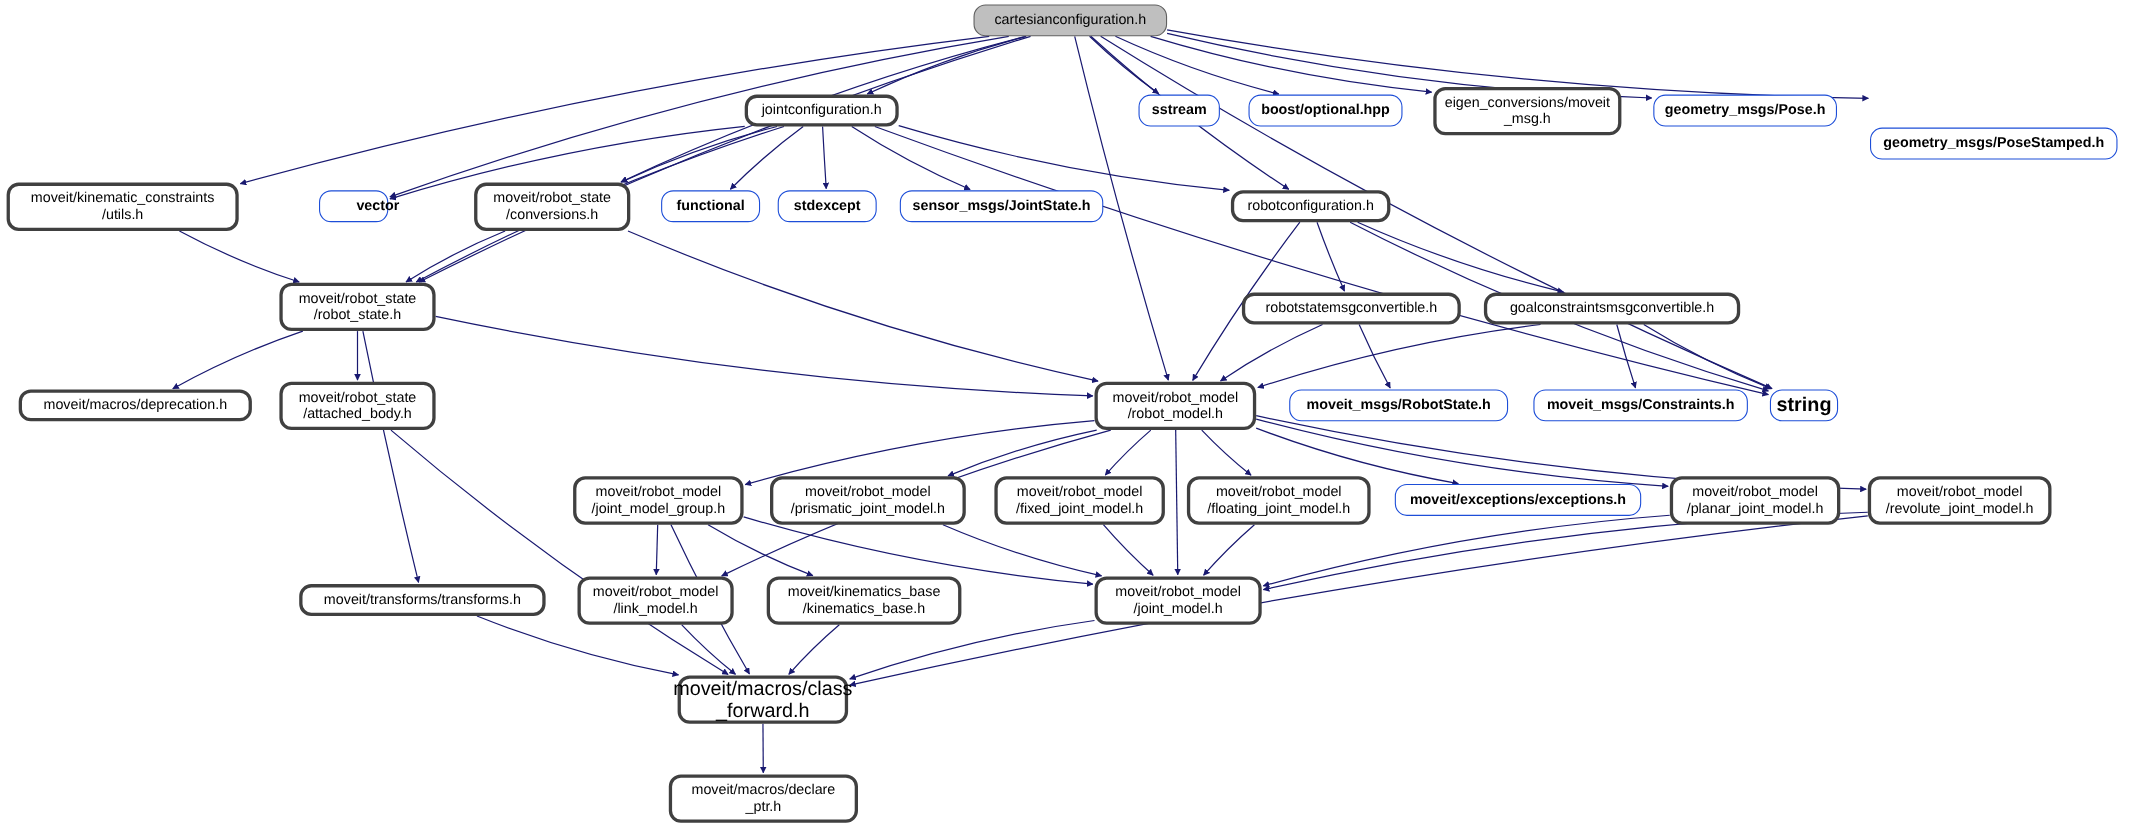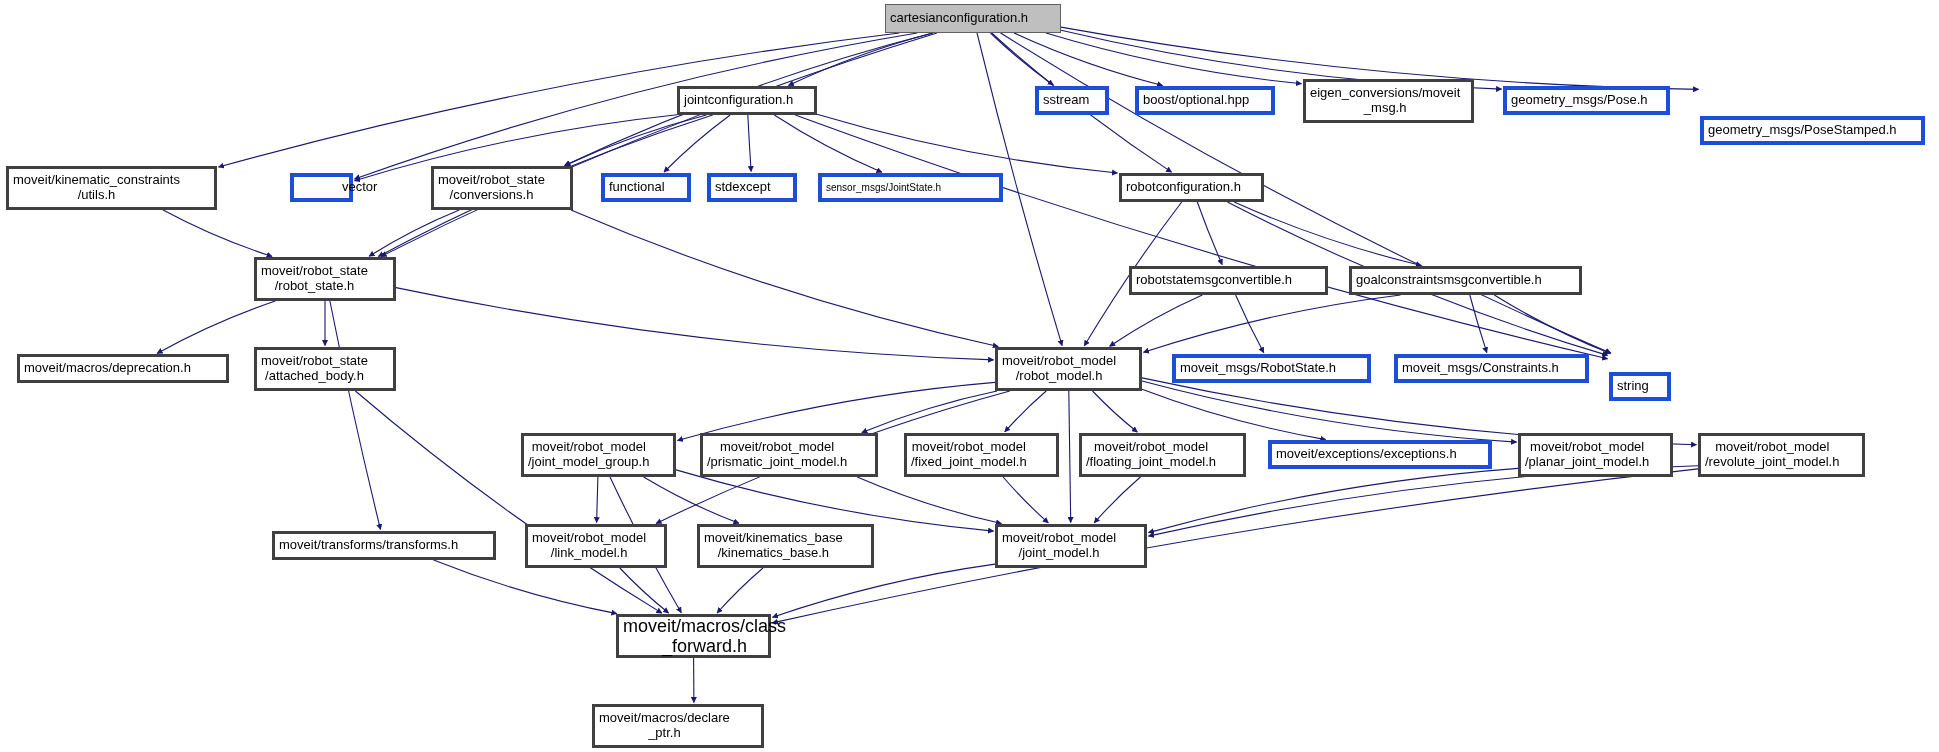--- a/index.html
+++ b/index.html
@@ -1,23 +1,23 @@
 <!DOCTYPE html>
 <html><head>
 <meta charset="utf-8">
 <style>
   html,body{margin:0;padding:0;background:#ffffff;}
   body{font-family:"Liberation Sans", sans-serif;}
   #graph-root{position:relative;width:1939px;height:752px;background:#fff;overflow:hidden;}
   svg#edges{position:absolute;left:0;top:0;width:1939px;height:752px;}
-  .node{position:absolute;box-sizing:border-box;display:flex;align-items:center;
-        text-align:center;line-height:1.12;background:#ffffff;}
+  .node{position:absolute;box-sizing:border-box;display:flex;align-items:center;justify-content:center;
+        text-align:center;line-height:1.12;background:#ffffff;border-radius:11px;}
   .node .lbl{display:block;padding:0 4px;color:#000;white-space:pre;}
   
-  .node.plain{border:4px solid #1d4ed8;}
+  .node.plain{border:1px solid #1d4ed8;font-weight:bold;}
   .node.linked{border:3px solid #404040;}
   .node.root{border:1px solid #606060;background:#bfbfbf;}
 </style>
 </head>
 <body>
 
 <div id="graph-root">
   <svg id="edges" viewBox="0 0 1939 752" preserveAspectRatio="none">
     <defs>
       <marker id="arrow" viewBox="0 0 10 10" refX="9" refY="5" markerWidth="5.5" markerHeight="5.5" orient="auto-start-reverse">
@@ -122,21 +122,21 @@
       <div class="node linked" style="left: 431px; top: 166px; width: 142px; height: 44px; font-size: 13px;">
         <span class="lbl">moveit/robot_state
 /conversions.h</span>
       </div>
       <div class="node plain" style="left: 601px; top: 173px; width: 90px; height: 29px; font-size: 13px;">
         <span class="lbl">functional</span>
       </div>
       <div class="node plain" style="left: 707px; top: 173px; width: 90px; height: 29px; font-size: 13px;">
         <span class="lbl">stdexcept</span>
       </div>
-      <div class="node plain" style="left: 818px; top: 173px; width: 185px; height: 29px; font-size: 10px;">
+      <div class="node plain" style="left: 818px; top: 173px; width: 185px; height: 29px; font-size: 13px;">
         <span class="lbl">sensor_msgs/JointState.h</span>
       </div>
       <div class="node linked" style="left: 1119px; top: 173px; width: 145px; height: 29px; font-size: 13px;">
         <span class="lbl">robotconfiguration.h</span>
       </div>
       <div class="node linked" style="left: 254px; top: 257px; width: 142px; height: 44px; font-size: 13px;">
         <span class="lbl">moveit/robot_state
 /robot_state.h</span>
       </div>
       <div class="node linked" style="left: 1129px; top: 266px; width: 199px; height: 29px; font-size: 13px;">
@@ -155,21 +155,21 @@
       <div class="node linked" style="left: 995px; top: 347px; width: 147px; height: 44px; font-size: 13px;">
         <span class="lbl">moveit/robot_model
 /robot_model.h</span>
       </div>
       <div class="node plain" style="left: 1172px; top: 354px; width: 199px; height: 29px; font-size: 13px;">
         <span class="lbl">moveit_msgs/RobotState.h</span>
       </div>
       <div class="node plain" style="left: 1394px; top: 354px; width: 195px; height: 29px; font-size: 13px;">
         <span class="lbl">moveit_msgs/Constraints.h</span>
       </div>
-      <div class="node plain" style="left: 1609px; top: 354px; width: 62px; height: 29px; font-size: 13px; margin-top: 18px;">
+      <div class="node plain" style="left: 1609px; top: 354px; width: 62px; height: 29px; font-size: 18px;">
         <span class="lbl">string</span>
       </div>
       <div class="node linked" style="left: 521px; top: 433px; width: 155px; height: 44px; font-size: 13px;">
         <span class="lbl">moveit/robot_model
 /joint_model_group.h</span>
       </div>
       <div class="node linked" style="left: 700px; top: 433px; width: 178px; height: 44px; font-size: 13px;">
         <span class="lbl">moveit/robot_model
 /prismatic_joint_model.h</span>
       </div>
@@ -204,18 +204,18 @@
 /kinematics_base.h</span>
       </div>
       <div class="node linked" style="left: 995px; top: 524px; width: 152px; height: 44px; font-size: 13px;">
         <span class="lbl">moveit/robot_model
 /joint_model.h</span>
       </div>
       <div class="node linked" style="left: 616px; top: 614px; width: 155px; height: 44px; font-size: 18px;">
         <span class="lbl">moveit/macros/class
 _forward.h</span>
       </div>
-      <div class="node linked" style="left: 592px; top: 704px; width: 172px; height: 44px; font-size: 13px;">
+      <div class="node linked" style="left: 608px; top: 704px; width: 172px; height: 44px; font-size: 13px;">
         <span class="lbl">moveit/macros/declare
 _ptr.h</span>
       </div>
     </div>
 </div>
 
 </body></html>

